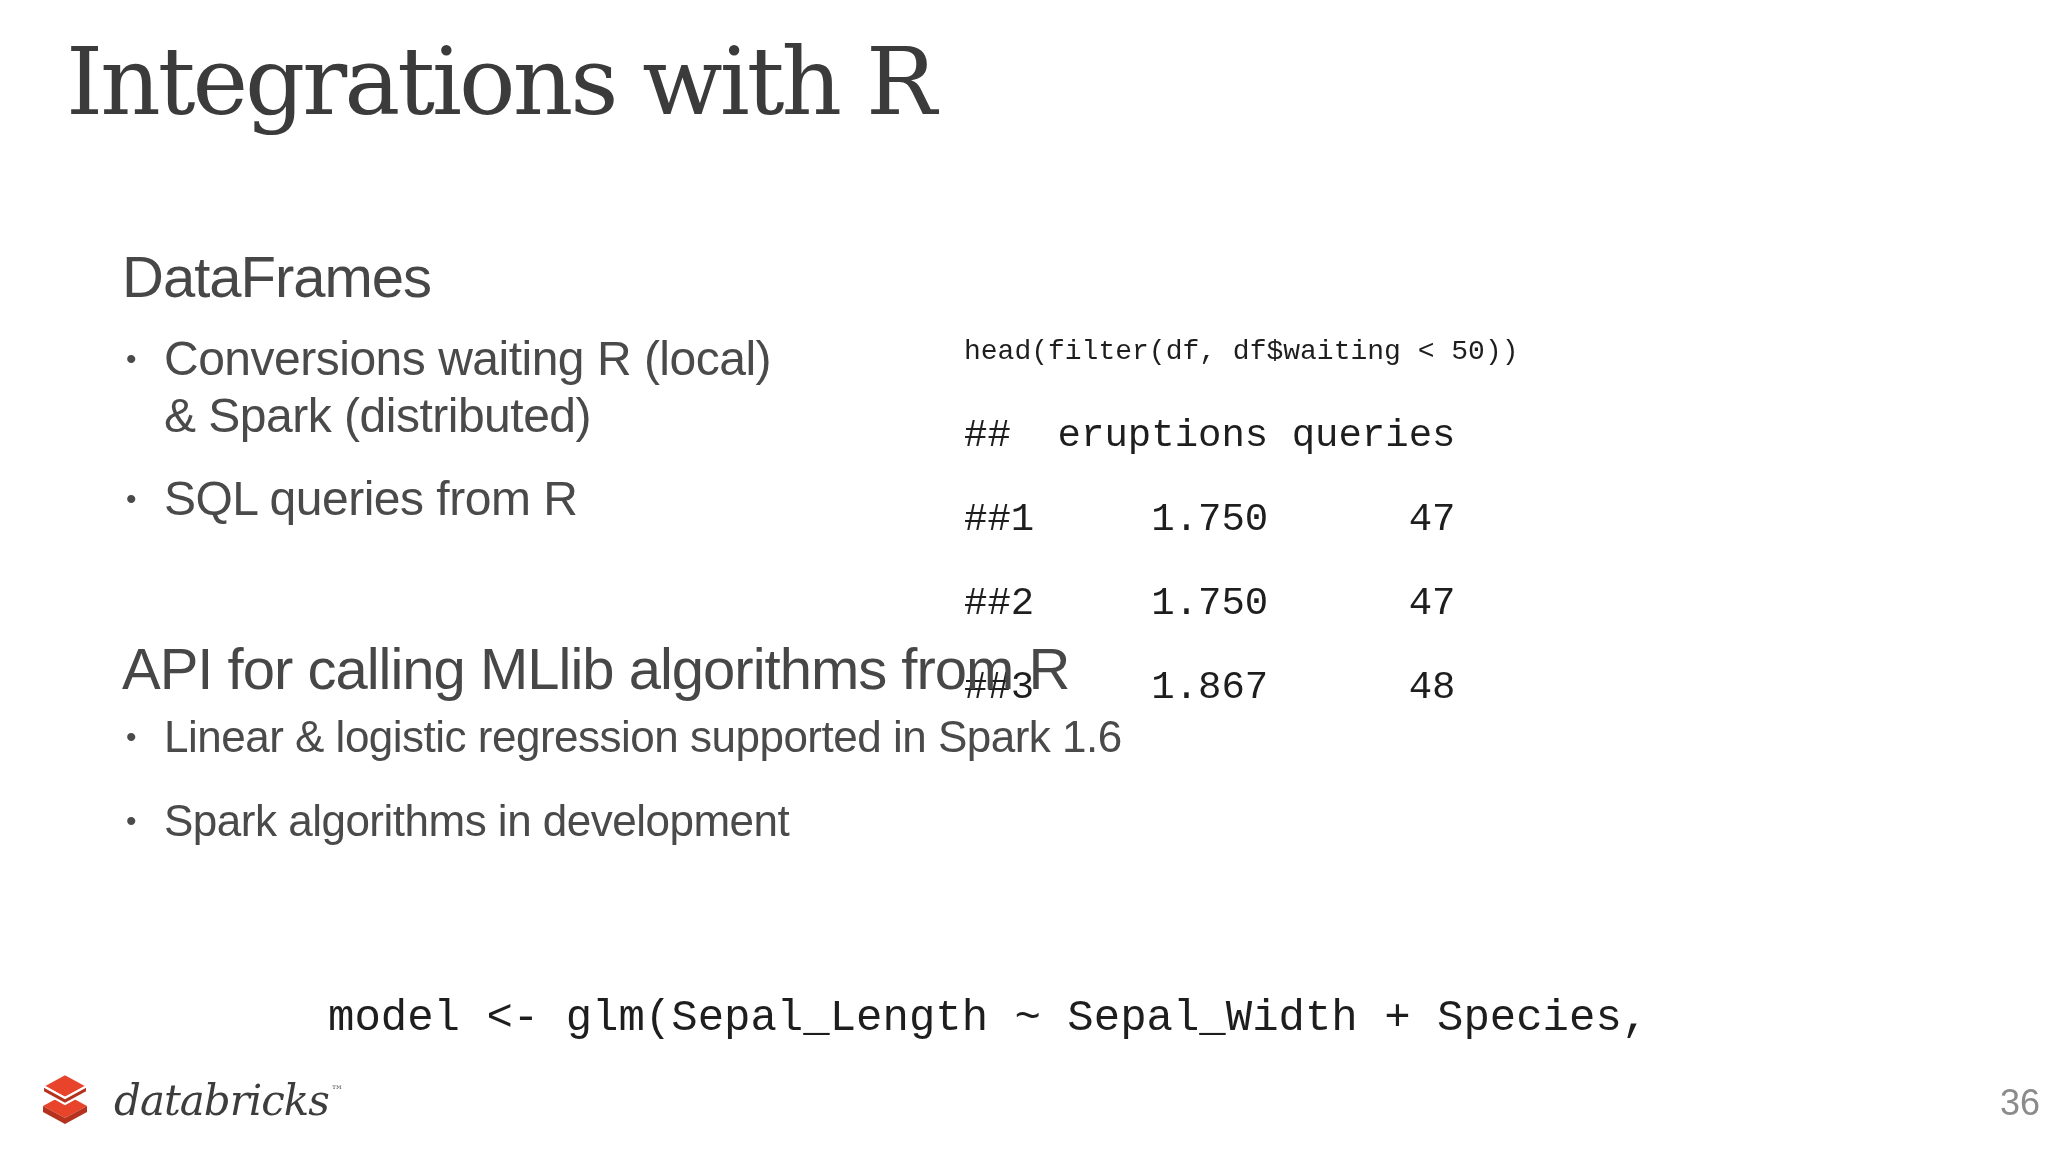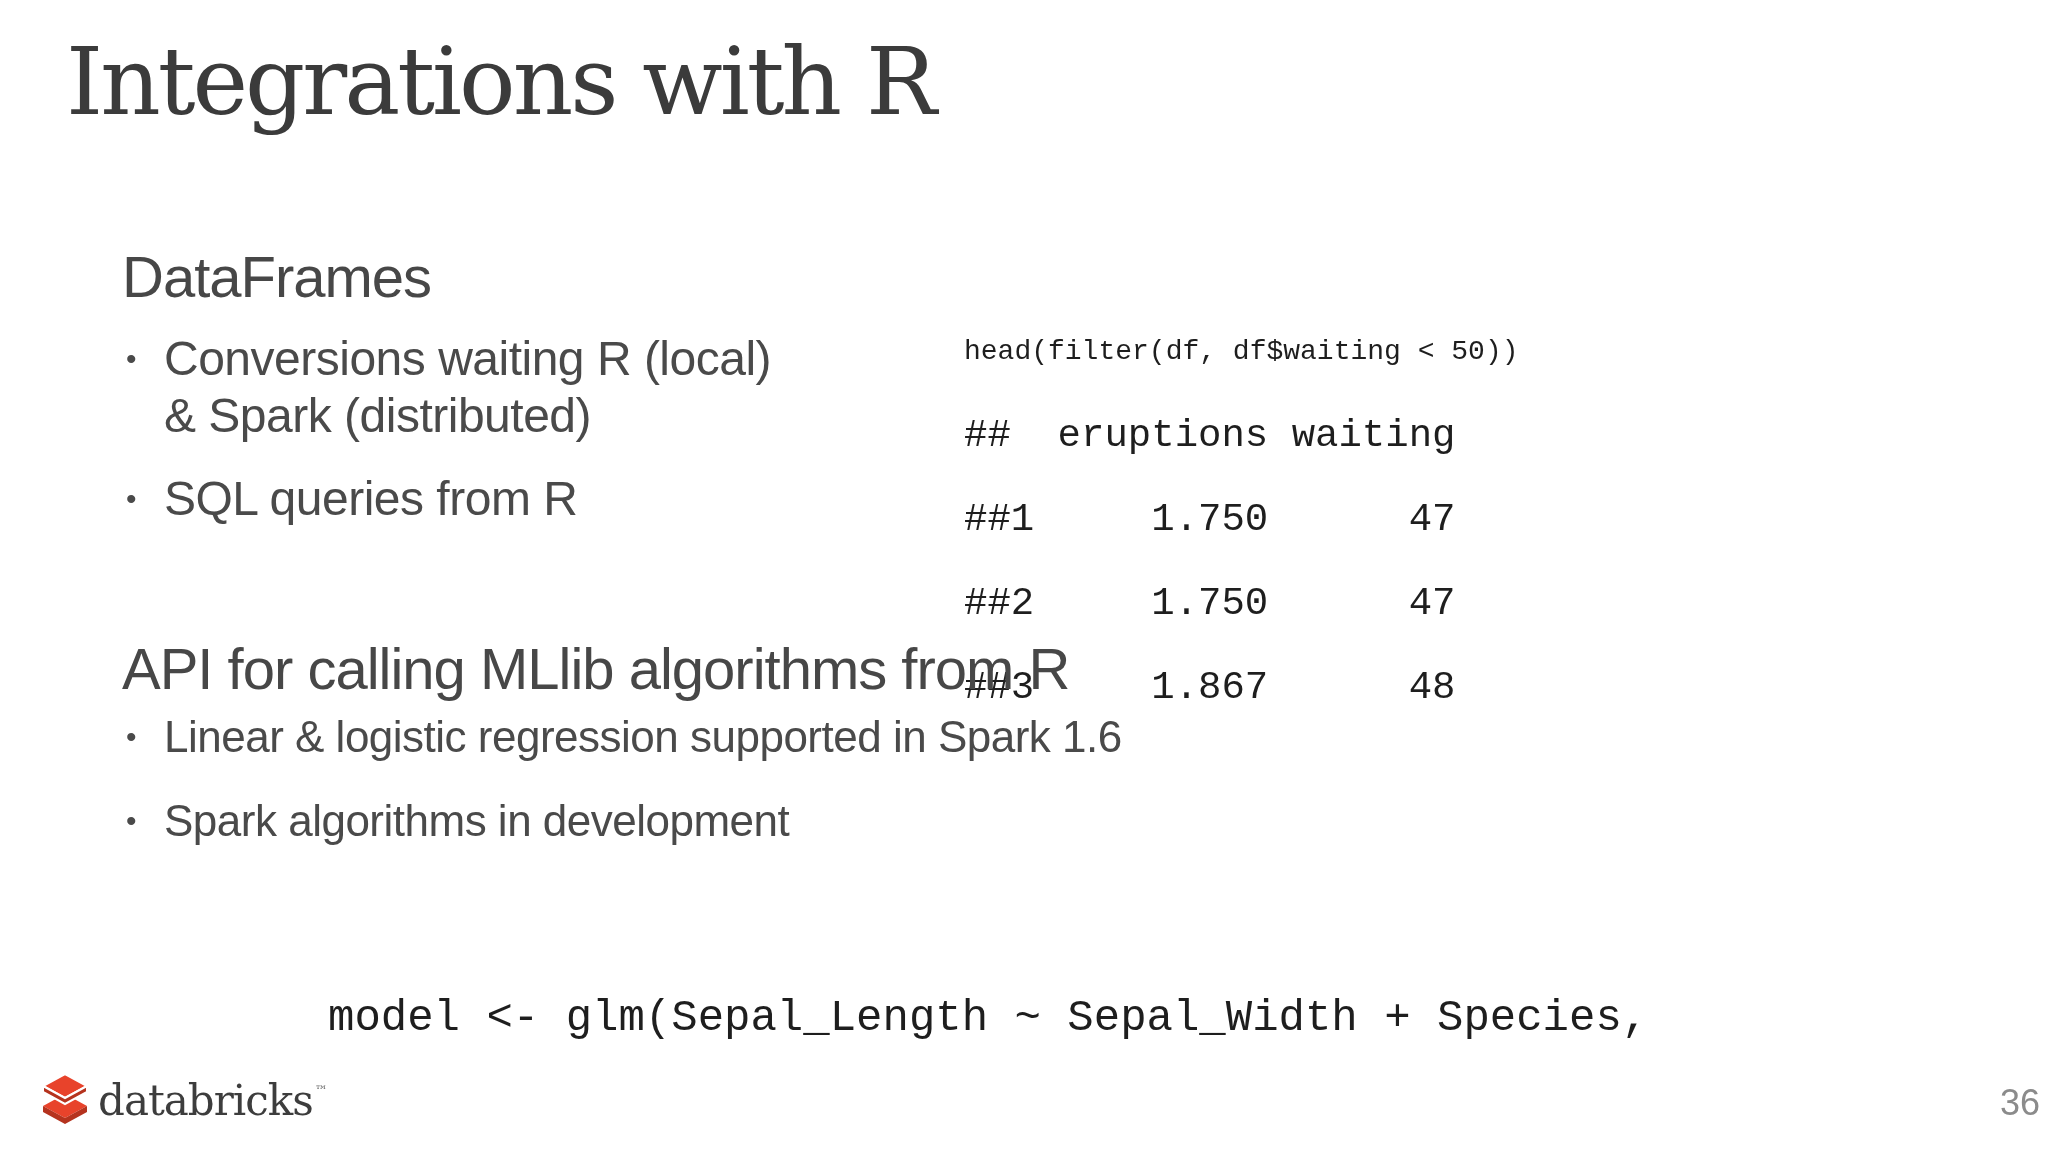--- a/index.html
+++ b/index.html
@@ -28,21 +28,21 @@
   #bullets-mllib .bullet-row{margin-bottom:34px;}
   .dot{flex:0 0 38px;font-size:30px;line-height:inherit;color:#4a4a4a;}
   .bullet-text{letter-spacing:-0.5px;}
 
   .code{font-family:"Liberation Mono",monospace;color:#1e1e1e;white-space:pre;margin:0;}
   #code-r-output{position:absolute;left:964px;top:292px;}
   #code-r-output .cmd{font-size:28px;line-height:48px;}
   #code-r-output .out{font-size:39px;line-height:48px;}
   #code-glm{position:absolute;left:328px;top:878px;font-size:44px;line-height:56px;}
 
-  .footer-logo{position:absolute;left:40px;top:1074px;display:flex;align-items:center;gap:8px;}
+  .footer-logo{position:absolute;left:40px;top:1074px;display:flex;align-items:center;gap:24px;font-style:italic;}
   .logo-text{
     font-family:"DejaVu Serif",serif;font-size:42px;color:#3d3d3d;
     letter-spacing:-1px;line-height:1;
   }
   .tm{font-size:13px;color:#6b6b6b;vertical-align:20px;margin-left:2px;}
   .page-num{
     position:absolute;right:20px;top:1082px;font-size:36px;
     color:#8b8b8b;font-weight:400;
   }
 </style>
@@ -64,21 +64,21 @@
       </span>
     </div>
     <div class="bullet-row">
       <span class="dot">•</span>
       <span class="bullet-text">SQL queries from R</span>
     </div>
   </div>
 
   <div class="code" id="code-r-output">
     <div class="cmd">head(filter(df, df$waiting &lt; 50))</div>
-    <div class="out">##  eruptions waiting</div>
+    <div class="out">##  eruptions queries</div>
     <div class="out">##1     1.750      47</div>
     <div class="out">##2     1.750      47</div>
     <div class="out">##3     1.867      48</div>
   </div>
 
   <div class="h2" id="h2-mllib">API for calling MLlib algorithms from R</div>
 
   <div class="bullets" id="bullets-mllib">
     <div class="bullet-row">
       <span class="dot">•</span>

